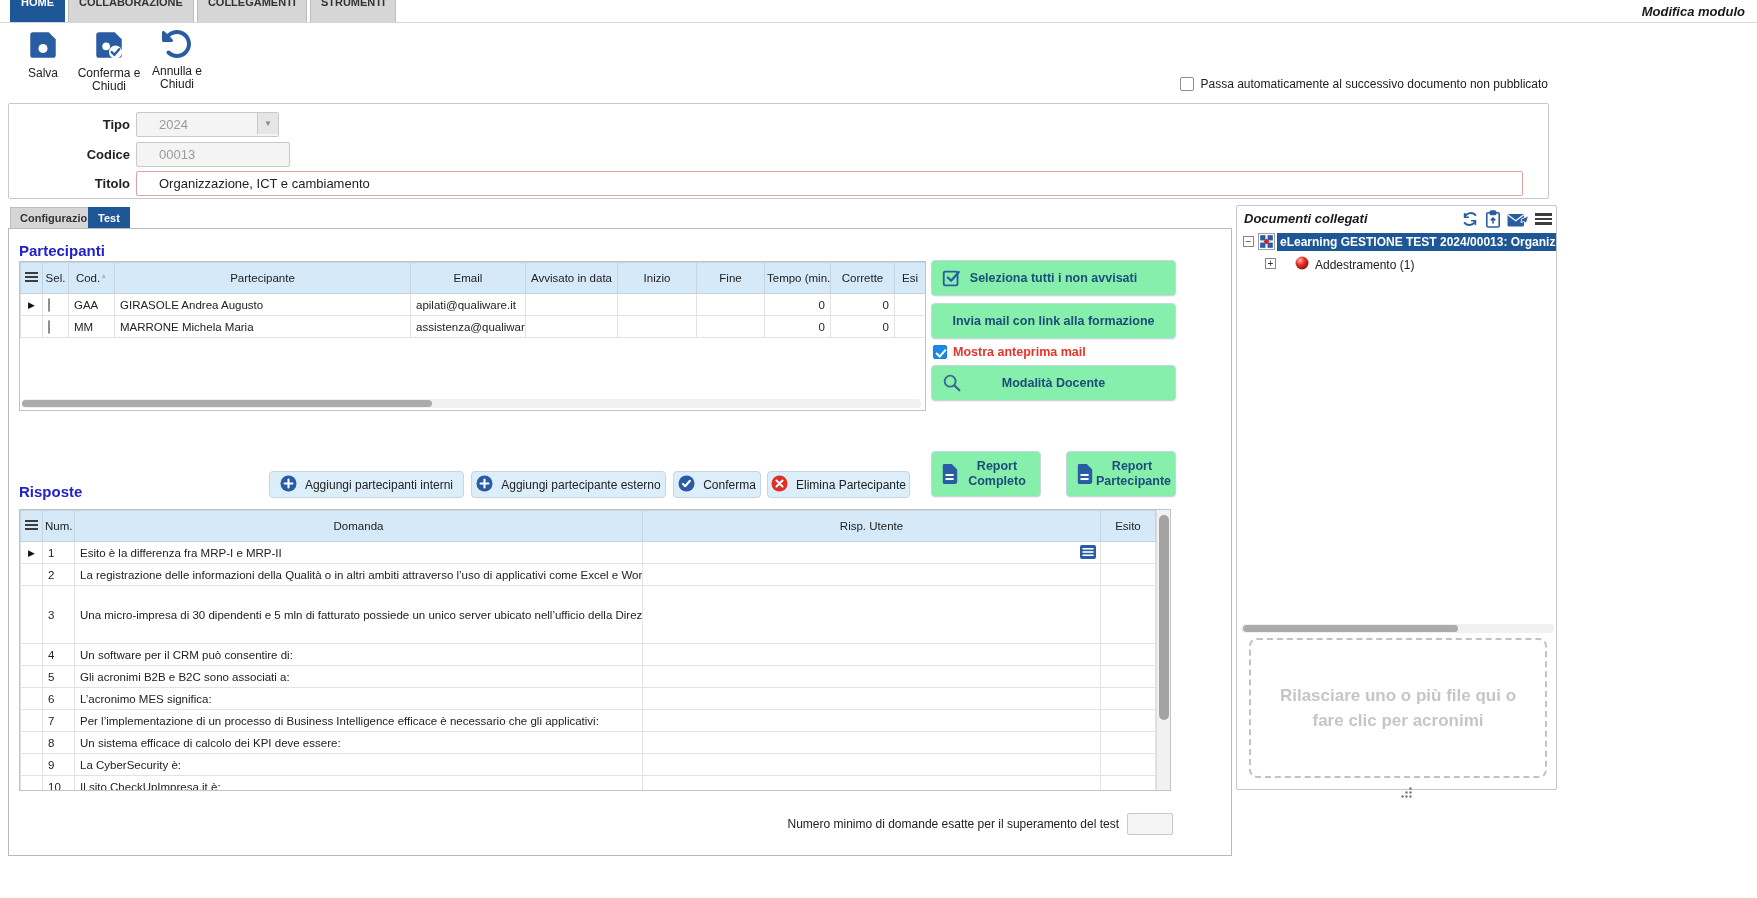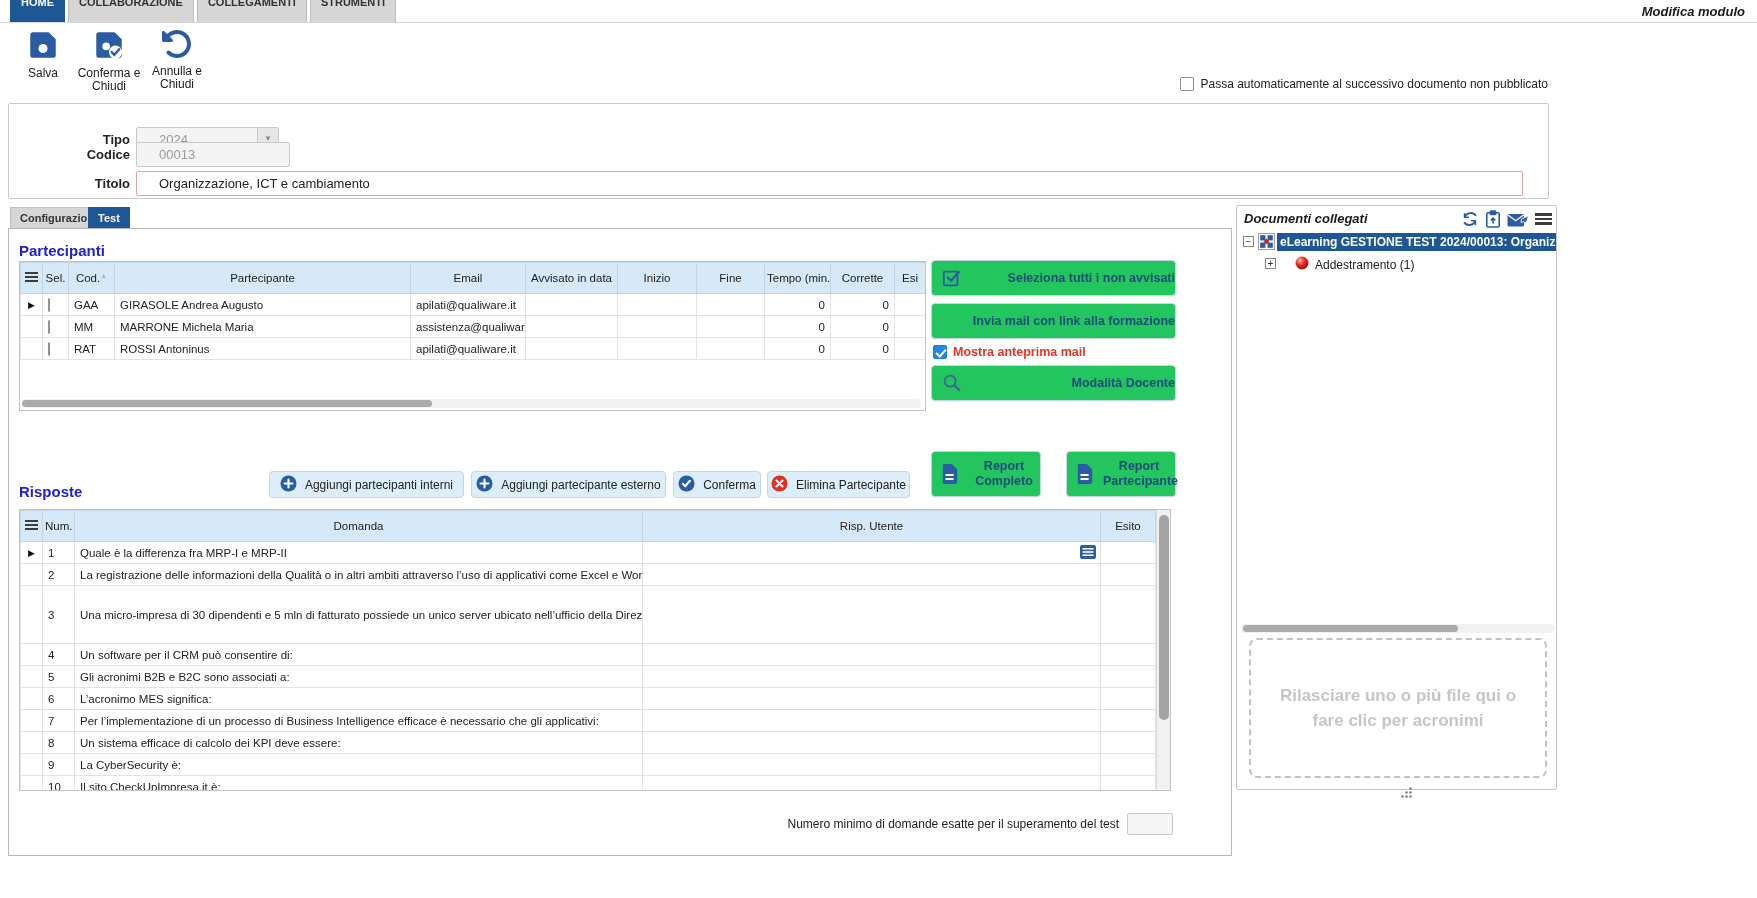--- a/index.html
+++ b/index.html
@@ -51,21 +51,21 @@
   .hamb i { display: block; height: 2px; background: #3c3c3c; margin: 2px 0; }
   .sort-asc { font-size: 7px; color: #9db9cf; vertical-align: top; }
 
   
   .hscroll { position: absolute; height: 9px; background: #f1f1f1; border-radius: 4px; }
   .hscroll .thumb { position: absolute; top: 1px; height: 7px; background: #ababab; border-radius: 4px; }
   .vscroll { position: absolute; width: 14px; background: #f1f1f1; border-left: 1px solid #ddd; }
   .vscroll .thumb { position: absolute; left: 2px; width: 10px; background: #a3a3a3; border-radius: 5px; }
 
   
-  .btn-light { position: absolute; background: #22c55e; border: 1px solid #c6d5e2; border-radius: 4px; display: flex; align-items: center; justify-content: flex-end; color: #1d4e79; font-weight: bold; font-size: 12.5px; cursor: pointer; box-shadow: 0 1px 1px rgba(0,0,0,.06); }
+  .btn-light { position: absolute; background: #86efac; border: 1px solid #c6d5e2; border-radius: 4px; display: flex; align-items: center; justify-content: center; color: #1d4e79; font-weight: bold; font-size: 12.5px; cursor: pointer; box-shadow: 0 1px 1px rgba(0,0,0,.06); }
   .btn-light .bicon { position: absolute; left: 9px; display: flex; }
   .btn-sm { position: absolute; background: #ddeefb; border: 1px solid #c6d5e2; border-radius: 4px; display: flex; align-items: center; justify-content: center; gap: 8px; color: #222; font-size: 12px; cursor: pointer; }
   .two-line { text-align: center; line-height: 15px; width: 72px; }
 
   .red-label { color: #e5352b; font-weight: bold; font-size: 12.5px; }
 
   
   .rpanel { position: absolute; left: 1236px; top: 205px; width: 321px; height: 585px; border: 1px solid #c6c6c6; border-radius: 2px; background: #fff; }
   .rp-title { position: absolute; left: 7px; top: 5px; font-size: 13px; font-weight: bold; font-style: italic; color: #1a1a1a; }
   .rp-icons { position: absolute; right: 4px; top: 4px; display: flex; gap: 6px; align-items: center; }
@@ -121,21 +121,21 @@
     </span>
     <span class="tlabel">Annulla e Chiudi</span>
   </div>
 
   <div class="auto-next">
     <span class="cb"></span>
     <span>Passa automaticamente al successivo documento non pubblicato</span>
   </div>
 
   <div class="formbox">
-    <div class="frow" style="top:23px">
+    <div class="frow" style="top:8px">
       <span class="flabel">Tipo</span>
       <span class="combo">
         <input class="fin disabled" style="width: 143px;" readonly="" value="2024">
         <span class="dd">▼</span>
       </span>
     </div>
     <div class="frow" style="top:38px">
       <span class="flabel">Codice</span>
       <input class="fin disabled" style="width: 154px;" readonly="" value="00013">
     </div>
@@ -200,33 +200,20 @@
           <td>MM</td>
           <td>MARRONE Michela Maria</td>
           <td>assistenza@qualiware.i</td>
           <td></td>
           <td></td>
           <td></td>
           <td class="num">0</td>
           <td class="num">0</td>
           <td></td>
         </tr>
-        <tr>
-          <td class="marker"></td>
-          <td><span class="cb small"></span></td>
-          <td>RAT</td>
-          <td>ROSSI Antoninus</td>
-          <td>apilati@qualiware.it</td>
-          <td></td>
-          <td></td>
-          <td></td>
-          <td class="num">0</td>
-          <td class="num">0</td>
-          <td></td>
-        </tr>
       </tbody>
         </table>
       <div class="hscroll" style="left:2px; right:4px; bottom:2px">
         <div class="thumb" style="left:0; width:410px"></div>
       </div>
     </div>
 
     <div class="btn-light" style="left:922px; top:31px; width:245px; height:36px">
       <span class="bicon">
         <svg width="22" height="22" viewBox="0 0 24 24" fill="none" stroke="#2a5ca4">
@@ -322,21 +309,21 @@
             <tr>
           <th style="height:20px"><span class="hamb"><i></i><i></i><i></i></span></th>
           <th>Num.</th>
           <th>Domanda</th>
           <th>Risp. Utente</th>
           <th>Esito</th>
         </tr>
         <tr>
           <td class="marker">▶</td>
           <td>1</td>
-          <td class="wrap">Quale è la differenza fra MRP-I e MRP-II</td>
+          <td class="wrap">Esito è la differenza fra MRP-I e MRP-II</td>
           <td style="position:relative">
             <span style="position:absolute; right:4px; top:3px; cursor:pointer"><svg width="16" height="14" viewBox="0 0 16 14">
                     <rect width="16" height="14" rx="2" fill="#2a5ca4"></rect>
                     <rect x="2.5" y="3" width="11" height="1.6" fill="#fff"></rect>
                     <rect x="2.5" y="6.2" width="11" height="1.6" fill="#fff"></rect>
                     <rect x="2.5" y="9.4" width="11" height="1.6" fill="#fff"></rect>
                   </svg></span>
           </td>
           <td></td>
         </tr>

